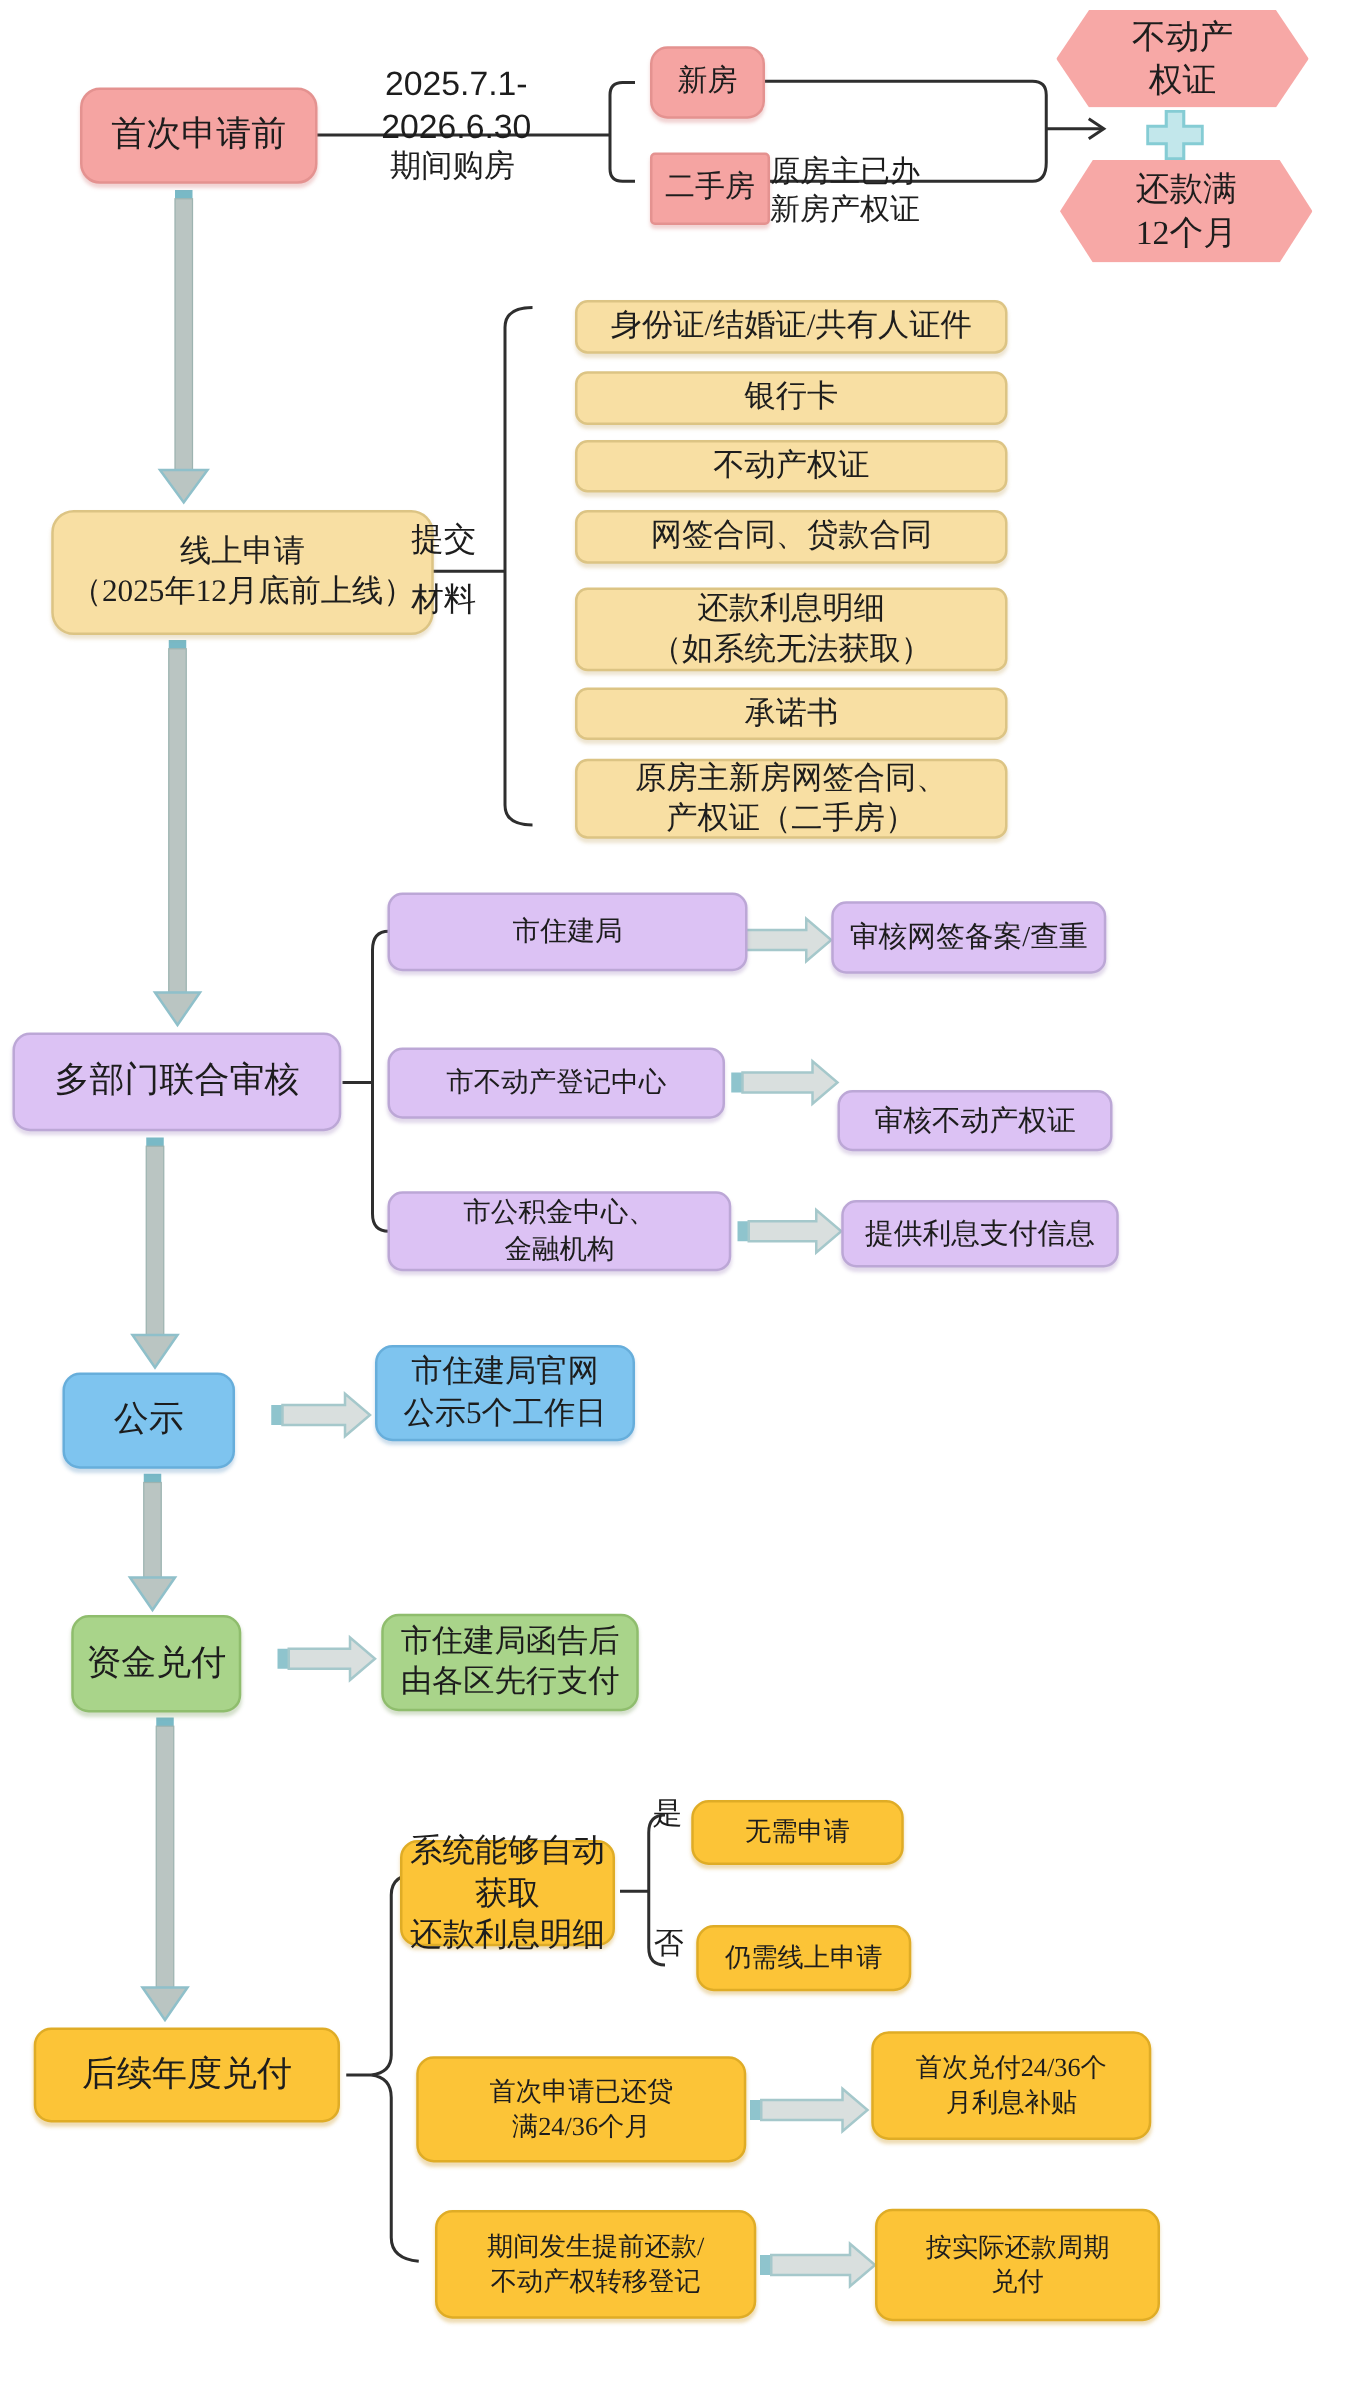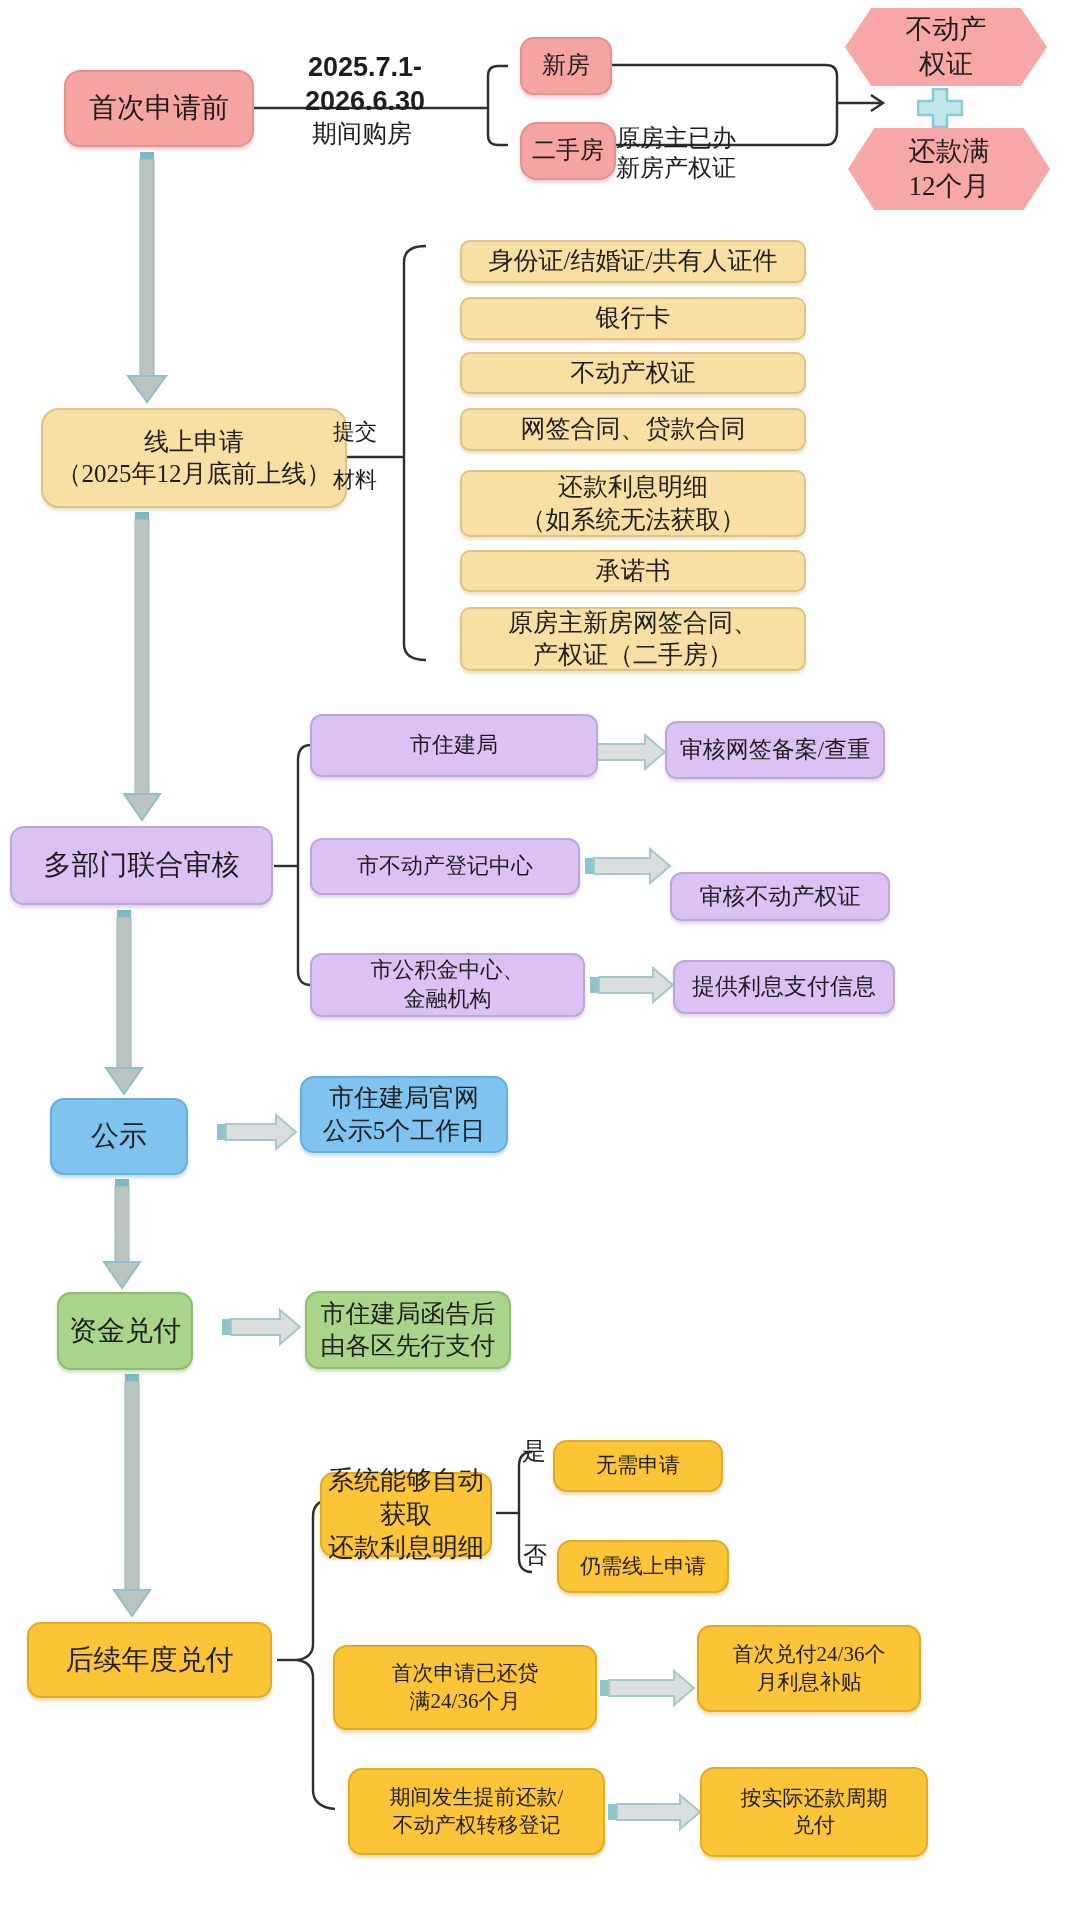--- a/index.html
+++ b/index.html
@@ -11,22 +11,22 @@
        white-space:pre-line;line-height:1.25;}
   .pink{background:#F5A4A2;border:2px solid #E49290;border-radius:16px;box-shadow:0 3px 3px rgba(214,130,128,.35);margin-left:12px;}
   .hex{background:#F7A8A6;clip-path:polygon(0 50%,13% 0,87% 0,100% 50%,87% 100%,13% 100%);}
   .tan{background:#F8DFA3;border:2px solid #DCC484;border-radius:14px;box-shadow:0 3px 3px rgba(196,166,98,.3);margin-left:33px;}
   .purple{background:#DCC2F4;border:2px solid #BCA7D6;border-radius:12px;box-shadow:0 3px 3px rgba(154,126,184,.3);}
   .blue{background:#7EC4EF;border:2px solid #67AEDB;border-radius:14px;box-shadow:0 3px 3px rgba(80,140,190,.3);}
   .green{background:#A9D48A;border:2px solid #8FBD6D;border-radius:14px;box-shadow:0 3px 3px rgba(110,150,80,.3);}
   .gold{background:#FCC437;border:2px solid #DFAC26;border-radius:14px;box-shadow:0 3px 3px rgba(205,155,40,.35);}
   .r10{border-radius:10px;}
   .r18{border-radius:18px;}
-  .sans-bold{font-family:"Liberation Sans","DejaVu Sans",sans-serif;font-weight:bold;}
-  .fs28{font-size:28px}.fs27{font-size:27px}.fs26{font-size:22px}.fs25{font-size:25px}
+  .sans-bold{font-family:"Liberation Sans","DejaVu Sans",sans-serif;font-weight:normal;}
+  .fs28{font-size:28px}.fs27{font-size:27px}.fs26{font-size:26px}.fs25{font-size:25px}
   .fs24{font-size:24px}.fs23{font-size:23px}.fs22{font-size:22px}.fs21{font-size:21px}.fs20{font-size:26px}
   svg.connectors{position:absolute;left:0;top:0;z-index:0;}
   .box,.lbl{z-index:1;text-align:center;}
   .plus-wrap{position:absolute;z-index:1;}
 </style>
 </head>
 <body>
 
 <div class="canvas">
 
@@ -109,21 +109,21 @@
   </svg>
 
   <div class="box pink fs28" style="left:52px;top:70px;width:190px;height:77px">首次申请前</div>
 
   <div class="lbl sans-bold fs27" style="left:248px;top:68px;width:234px;height:34px">2025.7.1-2026.6.30</div>
 
   <div class="lbl fs25" style="left:288px;top:116px;width:148px;height:36px">期间购房</div>
 
   <div class="box pink fs24" style="left:508px;top:37px;width:92px;height:58px;border-radius:14px">新房</div>
 
-  <div class="box pink fs24" style="left:508px;top:122px;width:96px;height:58px;border-radius:17px">二手房</div>
+  <div class="box pink fs24" style="left:508px;top:122px;width:96px;height:58px;border-radius:4px">二手房</div>
 
   <div class="lbl fs24" style="left:612px;top:122px;width:128px;height:62px">原房主已办
 新房产权证</div>
 
   <div class="box hex fs27" style="left:845px;top:8px;width:202px;height:78px">不动产
 权证</div>
 
   <div class="plus-wrap" style="left:917px;top:88px">
     <svg width="46" height="40" viewBox="0 0 46 40">
       <path d="M16 1 H30 V13 H45 V27 H30 V39 H16 V27 H1 V13 H16 Z" fill="#C2E7EB" stroke="#85CCD4" stroke-width="2.5"></path>

